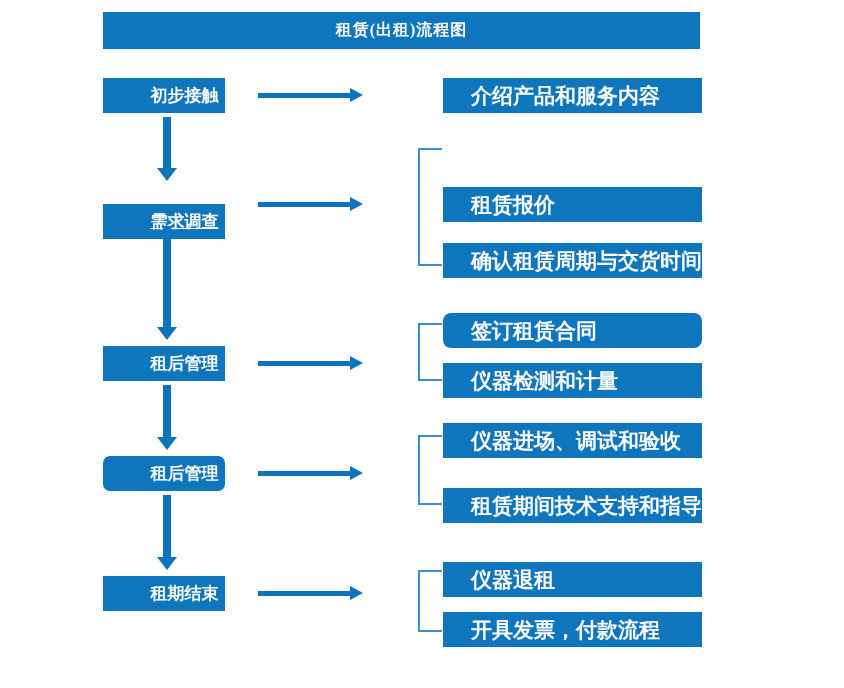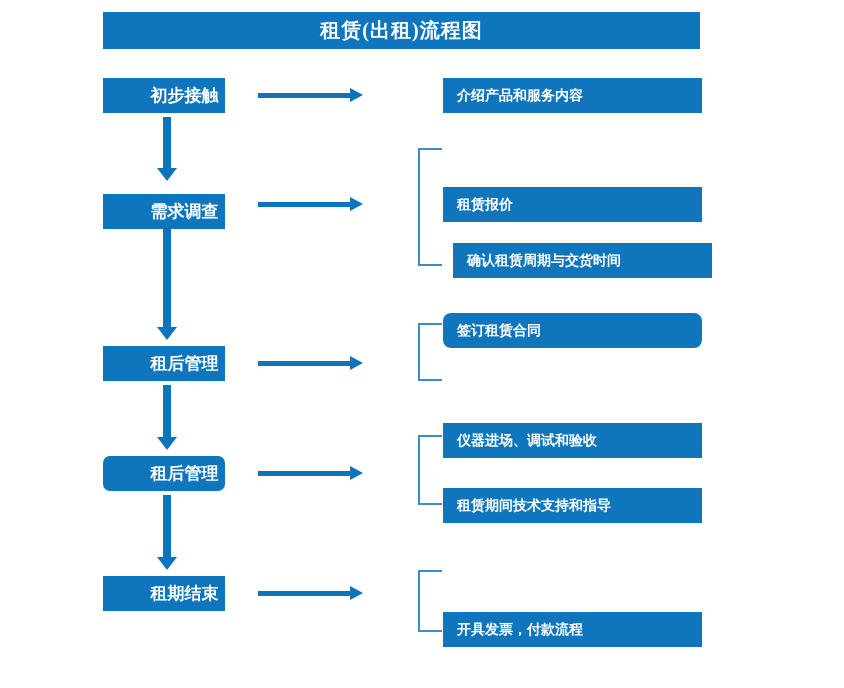--- a/index.html
+++ b/index.html
@@ -24,21 +24,21 @@
     position: absolute;
     left: 103px;
     top: 12px;
     width: 597px;
     height: 37px;
     background: #0f75bd;
     color: #ffffff;
     display: flex;
     align-items: center;
     justify-content: center;
-    font-size: 20px;
+    font-size: 16px;
     font-weight: bold;
     letter-spacing: 1px;
     box-sizing: border-box;
   }
 
   
   .box {
     position: absolute;
     background: #0f75bd;
     color: #ffffff;
@@ -54,22 +54,22 @@
     height: 35px;
     justify-content: center;
     font-size: 17px;
     padding-left: 41px;
   }
   .box.detail {
     left: 443px;
     width: 259px;
     height: 35px;
     justify-content: flex-start;
-    padding-left: 14px;
-    font-size: 14px;
+    padding-left: 28px;
+    font-size: 21px;
   }
 
   
   .arrow-h {
     position: absolute;
     left: 258px;
     width: 105px;
     height: 14px;
   }
   .arrow-h .shaft {
@@ -129,21 +129,21 @@
 </style>
 </head>
 <body>
 
 <div id="flowchart">
 
   <div class="title-banner">租赁(出租)流程图</div>
 
   <div class="box stage" style="top:78px;">初步接触</div>
 
-  <div class="box stage" style="top:194px;">需求调查</div>
+  <div class="box stage" style="top:204px;text-decoration:underline;">需求调查</div>
 
   <div class="box stage" style="top:346px;">租后管理</div>
 
   <div class="box stage" style="top:456px;border-radius:7px;">租后管理</div>
 
   <div class="box stage" style="top:576px;">租期结束</div>
 
   <div class="arrow-v" style="top:117px; height:64px;">
     <div class="shaft" style="height:51px;"></div>
     <div class="head"></div>
@@ -195,25 +195,27 @@
 
   <div class="bracket" style="top:435px; height:70px;"></div>
 
   <div class="bracket" style="top:570px; height:62px;"></div>
 
   <div class="box detail" style="top:78px;">介绍产品和服务内容</div>
 
 
   <div class="box detail" style="top:187px;">租赁报价</div>
 
-  <div class="box detail" style="top:243px;margin-left:10px;">确认租赁周期与交货时间</div>
+  <div class="box detail" style="top:243px;">确认租赁周期与交货时间</div>
 
   <div class="box detail" style="top:313px;border-radius:8px;">签订租赁合同</div>
 
+  <div class="box detail" style="top:363px;">仪器检测和计量</div>
 
   <div class="box detail" style="top:423px;">仪器进场、调试和验收</div>
 
   <div class="box detail" style="top:488px;">租赁期间技术支持和指导</div>
 
+  <div class="box detail" style="top:562px;">仪器退租</div>
 
   <div class="box detail" style="top:612px;">开具发票，付款流程</div>
 
 </div>
 
 </body></html>

